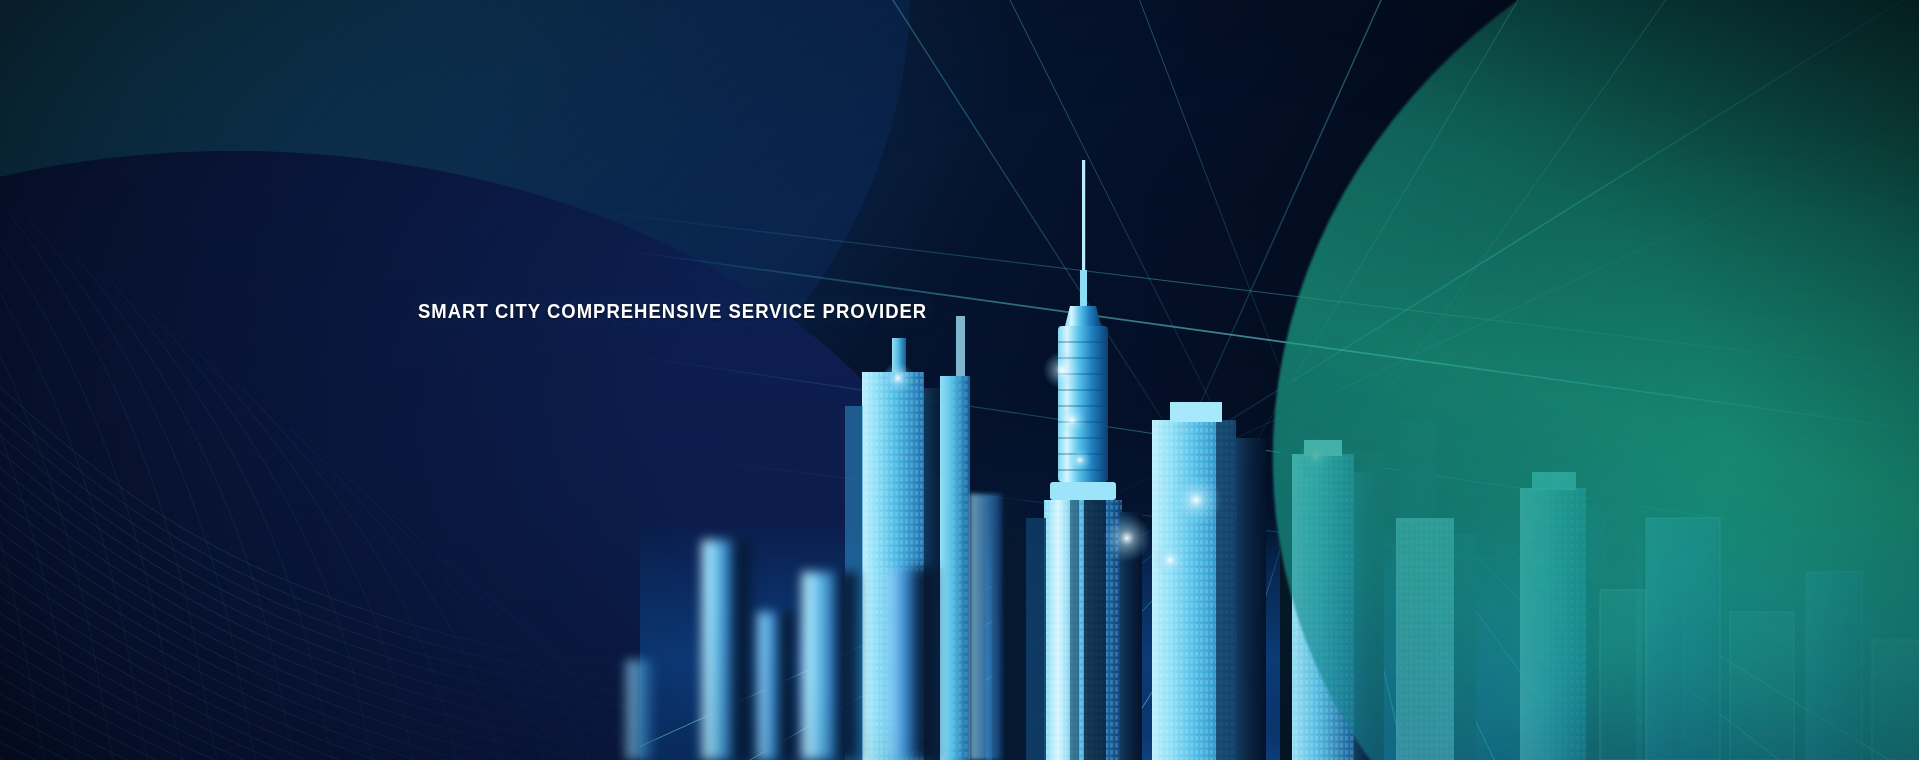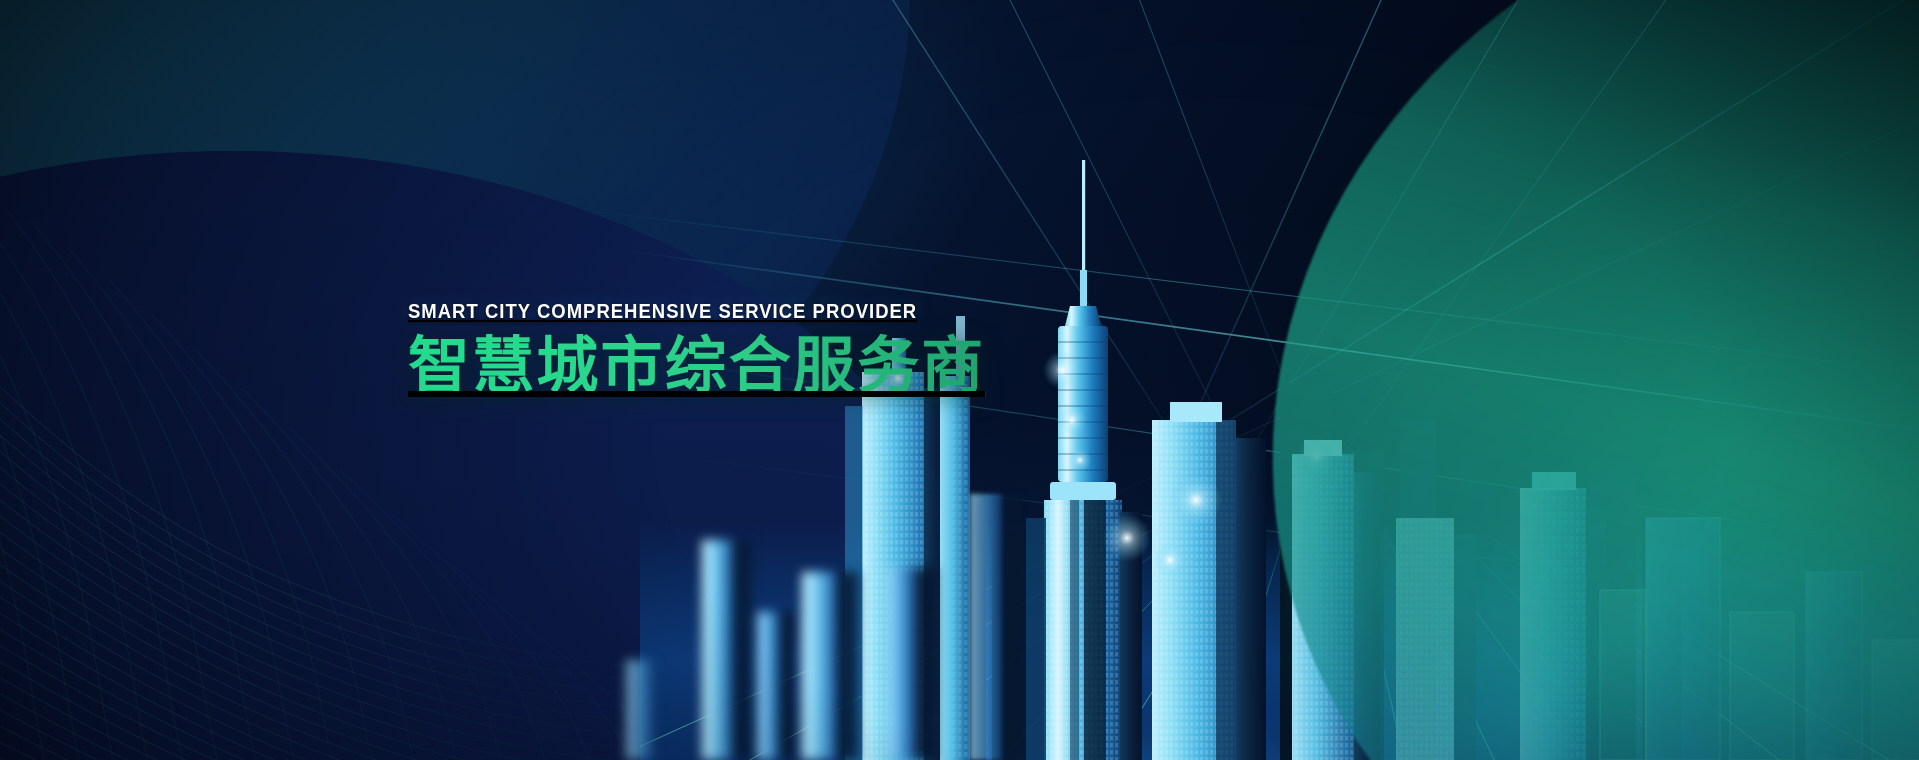--- a/index.html
+++ b/index.html
@@ -131,25 +131,24 @@
   
   .city { position: absolute; left: 640px; bottom: 0; width: 1280px; height: 640px; }
   .city svg { display: block; width: 100%; height: 100%; overflow: visible; }
 
   .blur-bars { filter: blur(5.5px); }
   .blur-soft { filter: blur(2px); }
 
   
   .copy {
     position: absolute;
-    left: 408px;
+    left: 418px;
     top: 300px;
     width: 760px;
     z-index: 40;
-    text-decoration: underline;
   }
   .eyebrow {
     font-family: "Liberation Sans Narrow", "Liberation Sans", sans-serif;
     font-weight: 700;
     font-size: 21px;
     line-height: 1;
     letter-spacing: 0.055em;
     color: #ffffff;
     transform: scaleX(0.88);
     transform-origin: left center;
@@ -550,16 +549,15 @@
 
   <div class="layer">
     <div class="green-glow"></div>
     <div class="green-curve"></div>
   </div>
 
   <div class="layer bg-vignette"></div>
 
   <div class="copy">
     <p class="eyebrow">SMART CITY COMPREHENSIVE SERVICE PROVIDER</p>
-    <h1 class="headline">智慧城市综合服务商</h1>
   </div>
 
 </div>
 
 </body></html>

